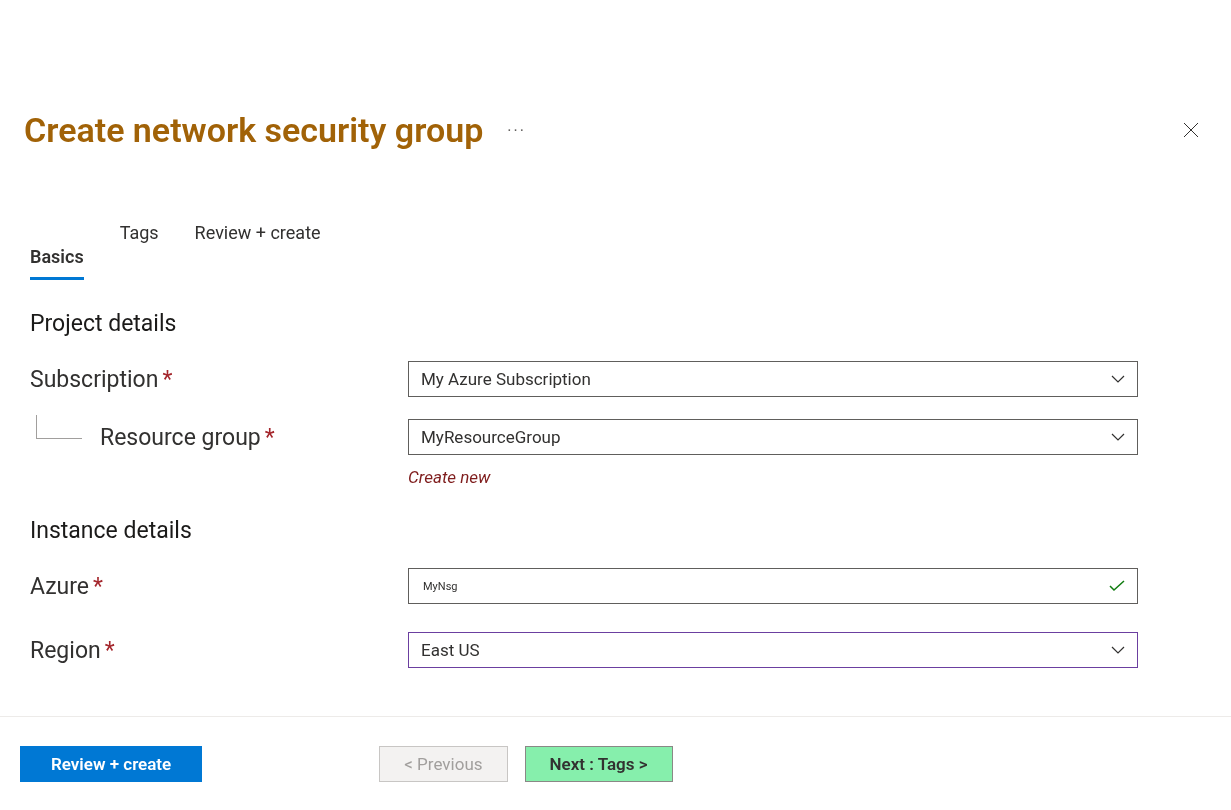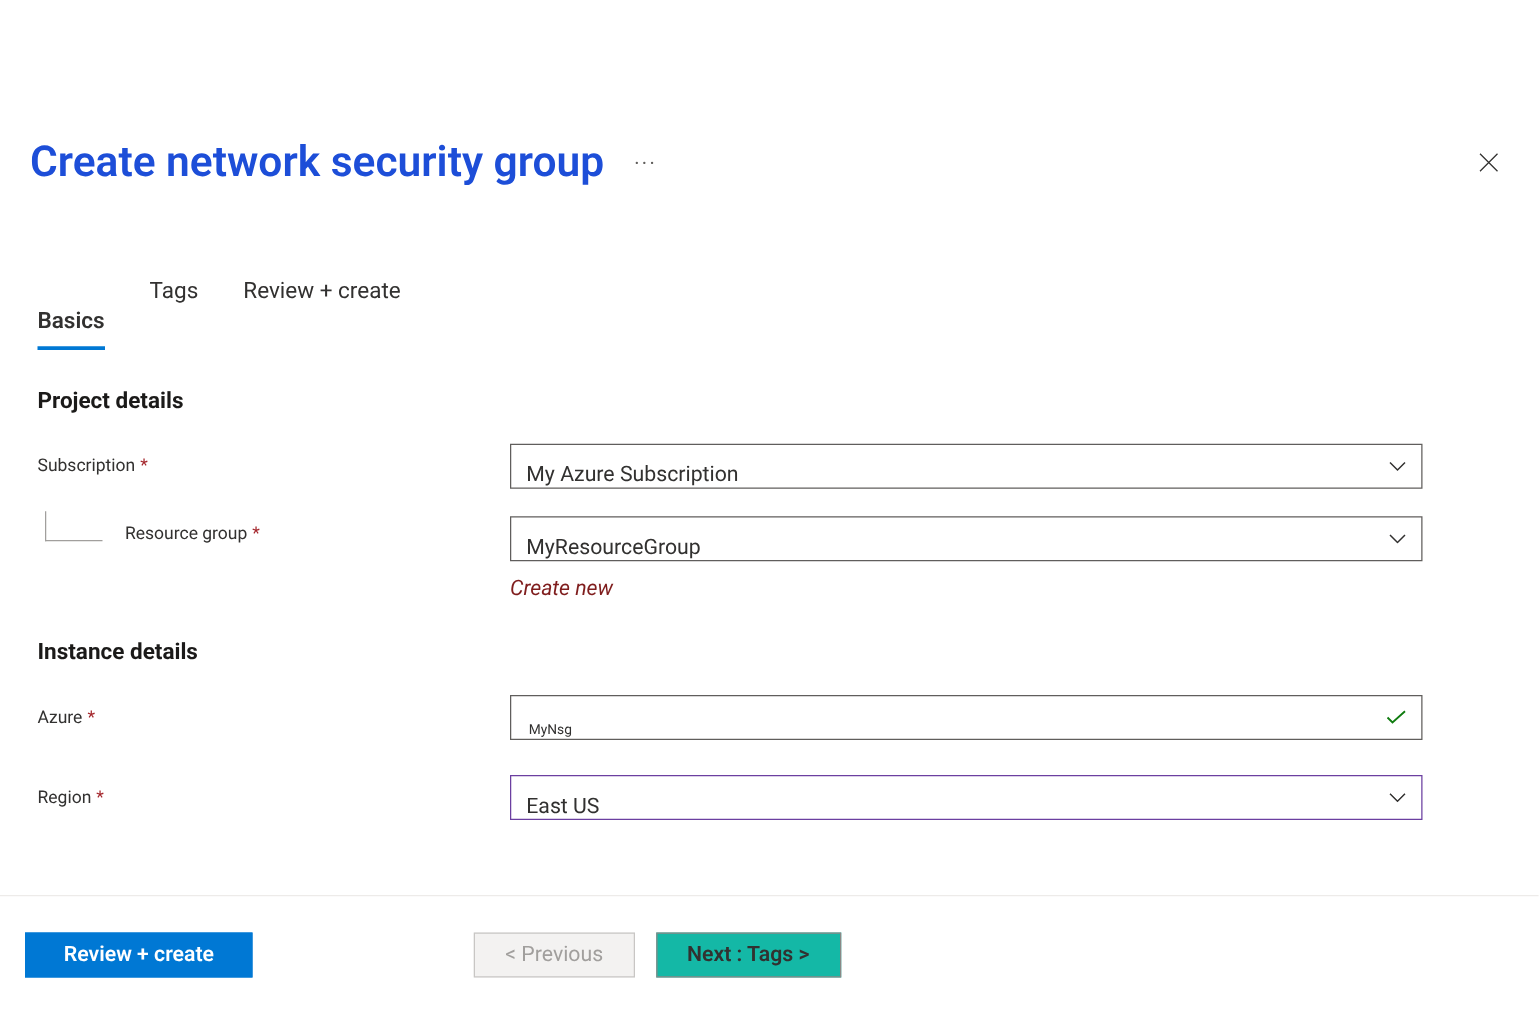--- a/index.html
+++ b/index.html
@@ -25,21 +25,21 @@
     margin-top: 110px;
   }
   .title-group {
     display: flex;
     align-items: center;
     gap: 24px;
   }
   .page-title {
     font-size: 34px;
     font-weight: 600;
-    color: #1d4ed8;
+    color: #a16207;
   }
   .more-icon {
     font-size: 16px;
     color: #605e5c;
     letter-spacing: 2px;
     cursor: pointer;
   }
   .close-icon {
     font-size: 16px;
     color: #323130;
@@ -61,36 +61,37 @@
     cursor: pointer;
     border-bottom: 3px solid transparent;
   }
   .tab.active {
     font-weight: 600;
     border-bottom: 3px solid #0078d4;
     margin-top: 24px;
   }
 
   .section-heading {
-    font-size: 18px;
-    font-weight: 700;
+    font-size: 23px;
+    font-weight: 400;
     color: #1b1a19;
     margin: 30px 0 18px 30px;
   }
 
   .form-row {
     display: flex;
     align-items: center;
     margin: 0 0 0 30px;
     min-height: 48px;
   }
   .form-label-col {
     width: 378px;
     display: flex;
-    font-size: 14px;
+    align-items: center;
+    font-size: 23px;
     color: #323130;
   }
   .required-star {
     color: #a4262c;
     margin-left: 4px;
   }
   .tree-connector {
     display: inline-block;
     width: 46px;
     height: 24px;
@@ -104,21 +105,21 @@
   .form-control-col {
     flex: 0 0 730px;
   }
   .select-control, .text-control {
     position: relative;
     width: 730px;
     height: 36px;
     border: 1px solid #605e5c;
     background: #fff;
     display: flex;
-    align-items: flex-end;
+    align-items: center;
     padding: 0 12px;
     font-size: 17px;
     color: #323130;
     cursor: pointer;
   }
   .select-control .chevron {
     position: absolute;
     right: 12px;
     top: 50%;
     transform: translateY(-50%);
@@ -164,21 +165,21 @@
     align-items: center;
     padding-left: 20px;
     gap: 17px;
   }
   .footer .spacer-mid { width: 143px; }
   .btn {
     height: 36px;
     padding: 0 24px;
     font-size: 17px;
     border: 1px solid #8a8886;
-    background: #14b8a6;
+    background: #86efac;
     color: #323130;
     cursor: pointer;
     display: inline-flex;
     align-items: center;
     justify-content: center;
     font-family: inherit;
   }
   .btn.primary {
     background: #0078d4;
     border-color: #0078d4;

